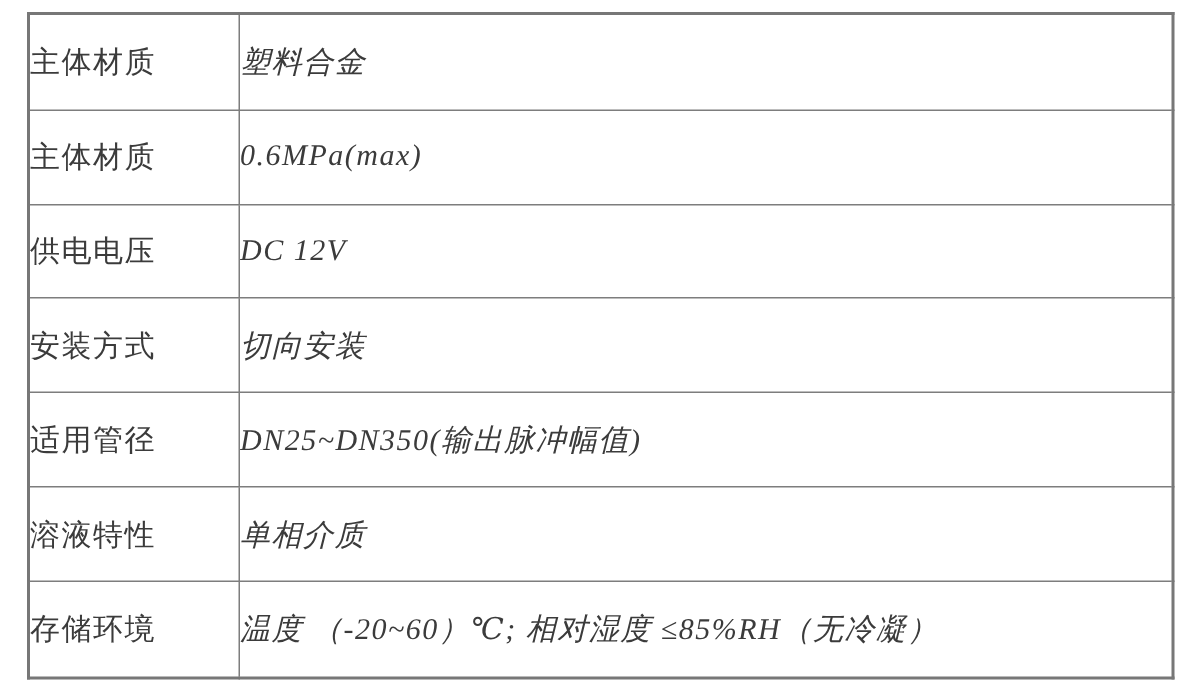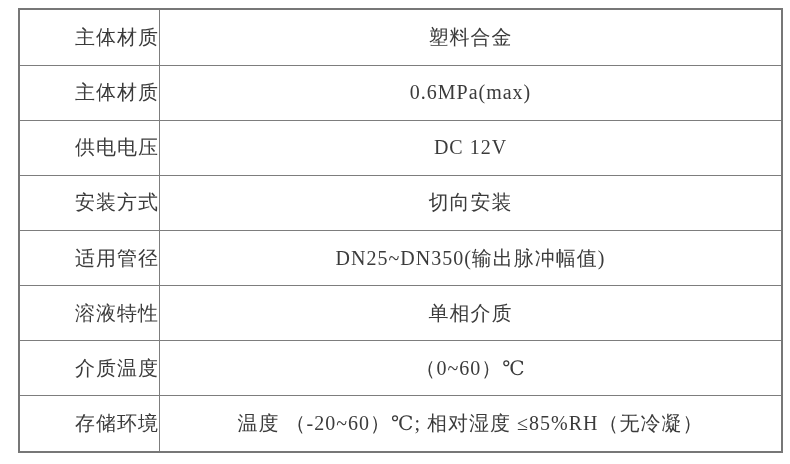--- a/index.html
+++ b/index.html
@@ -31,26 +31,27 @@
   table.spec-table td {
     border: 1.5px solid #7d7d7d;
     font-size: 20px;
     letter-spacing: 1px;
     white-space: nowrap;
     overflow: hidden;
     padding: 0;
   }
   td.label-cell {
     width: 139px;
-    text-align: right;
+    text-align: left;
     font-weight: 500;
   }
   td.value-cell {
-    text-align: center;
+    text-align: left;
     padding-left: 13px;
+    font-style: italic;
   }
 </style>
 </head>
 <body>
 
 <div class="page">
   <table class="spec-table">
     <tbody>
       <tr>
         <td class="label-cell">主体材质</td>
@@ -70,22 +71,18 @@
       </tr>
       <tr>
         <td class="label-cell">适用管径</td>
         <td class="value-cell">DN25~DN350(输出脉冲幅值)</td>
       </tr>
       <tr>
         <td class="label-cell">溶液特性</td>
         <td class="value-cell">单相介质</td>
       </tr>
       <tr>
-        <td class="label-cell">介质温度</td>
-        <td class="value-cell">（0~60）℃</td>
-      </tr>
-      <tr>
         <td class="label-cell">存储环境</td>
         <td class="value-cell">温度 （-20~60）℃; 相对湿度 ≤85%RH（无冷凝）</td>
       </tr>
     </tbody>
   </table>
 </div>
 
 </body></html>

